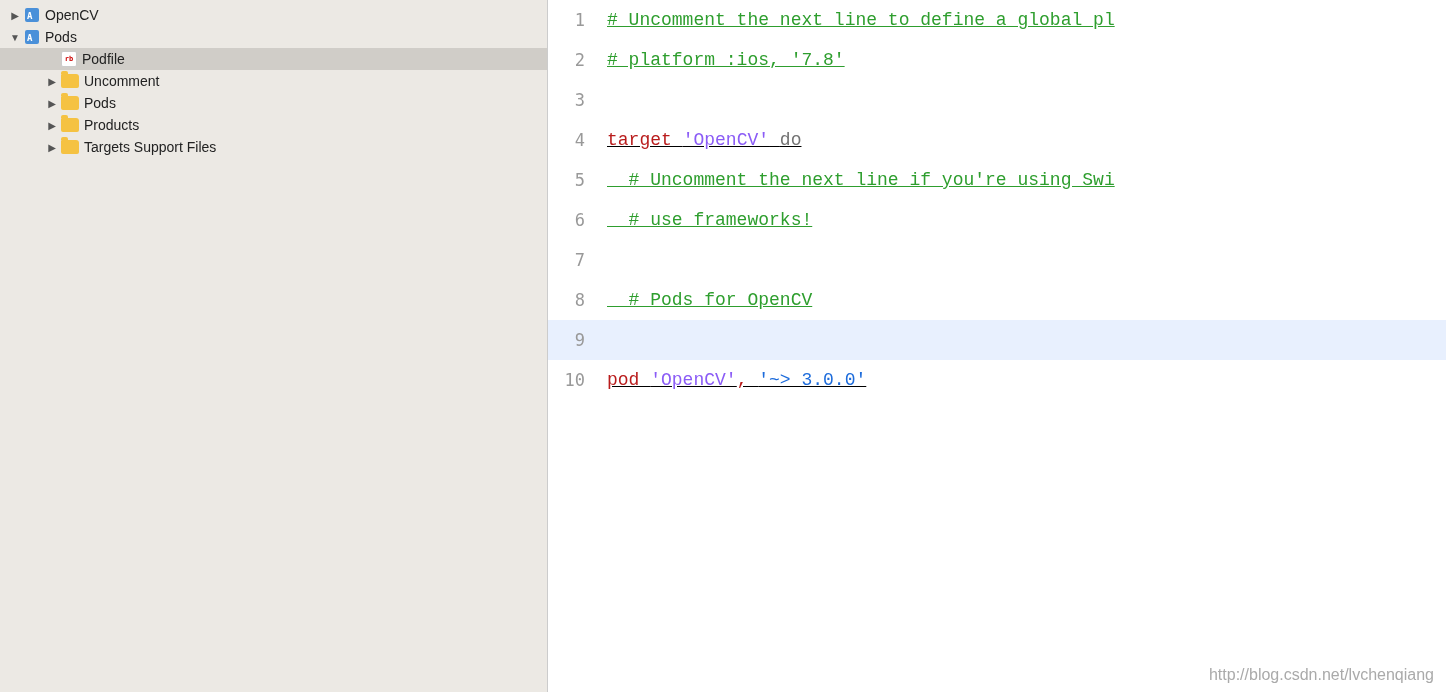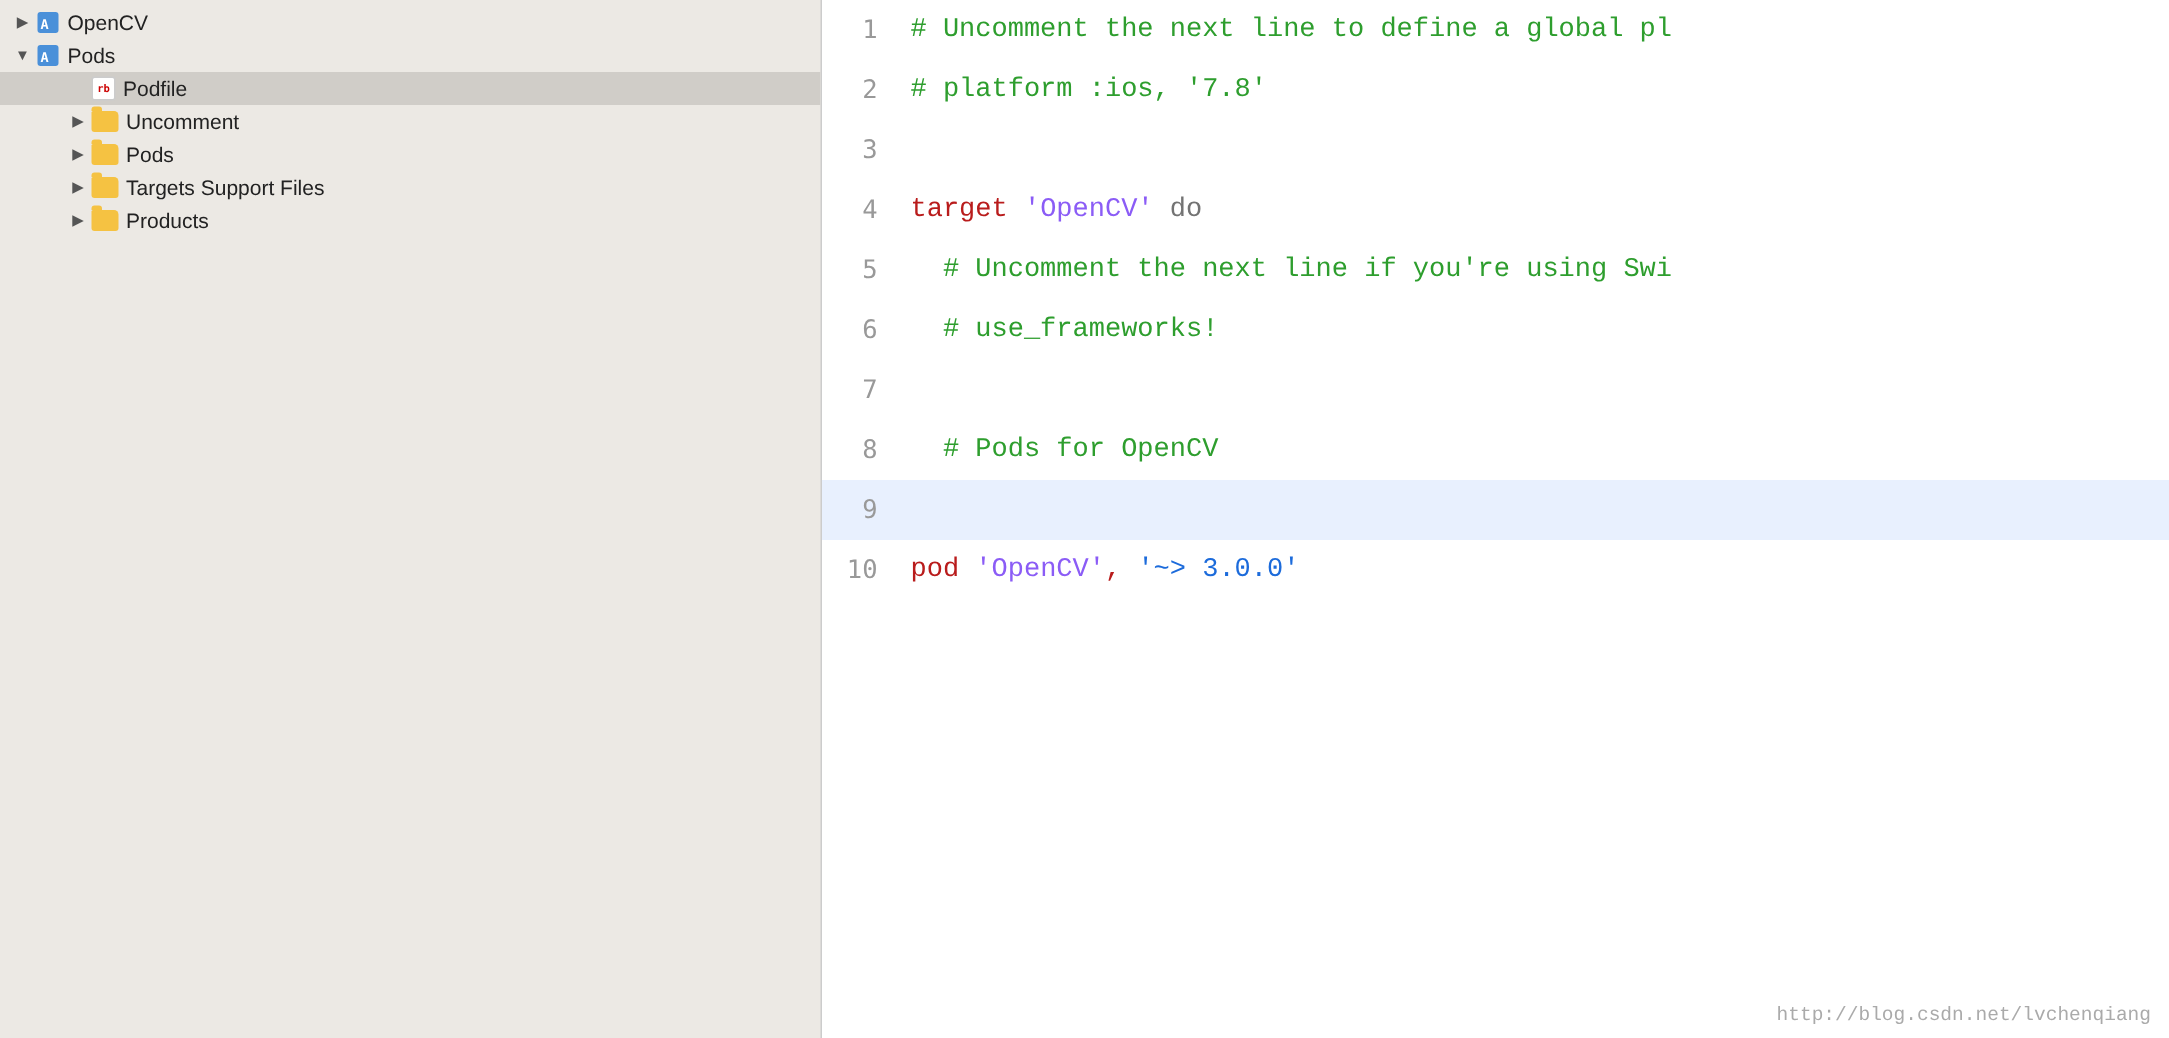--- a/index.html
+++ b/index.html
@@ -158,35 +158,36 @@
       font-family: "Menlo", "Monaco", monospace;
       user-select: none;
       flex-shrink: 0;
     }
 
     .line-content {
       flex: 1;
       padding-left: 4px;
       white-space: nowrap;
       overflow: hidden;
+      text-decoration: underline;
     }
 
     .c-comment { color: #2e9e2e; }
     .c-keyword { color: #b91c1c; }
     .c-string { color: #8b5cf6; }
     .c-method { color: #1c6bdb; margin-top: 44px; }
     .c-keyword-do { color: #2e9e2e; }
 
     .watermark {
       position: absolute;
       bottom: 8px;
       right: 12px;
       color: #aaa;
-      font-size: 13px;
-      font-family: Liberation Mono, monospace;
+      font-size: 16px;
+      font-family: Liberation Sans, sans-serif;
     }
 
     .editor-wrapper {
       position: relative;
       flex: 1;
       display: flex;
       flex-direction: column;
     }
   </style>
 </head>
@@ -230,27 +231,27 @@
 
   <div class="tree-item indent-1">
     <span class="arrow closed"></span>
     <span class="icon-folder"></span>
     <span>Pods</span>
   </div>
 
   <div class="tree-item indent-1">
     <span class="arrow closed"></span>
     <span class="icon-folder"></span>
+    <span>Products</span>
+  </div>
+
+  <div class="tree-item indent-1">
+    <span class="arrow closed"></span>
+    <span class="icon-folder"></span>
     <span>Targets Support Files</span>
-  </div>
-
-  <div class="tree-item indent-1">
-    <span class="arrow closed"></span>
-    <span class="icon-folder"></span>
-    <span>Products</span>
   </div>
 </div>
 
 <div class="editor-wrapper">
   <div class="editor">
     <div class="code-area">
 
       <div class="code-line">
         <span class="line-number">1</span>
         <span class="line-content c-comment"># Uncomment the next line to define a global pl</span>

